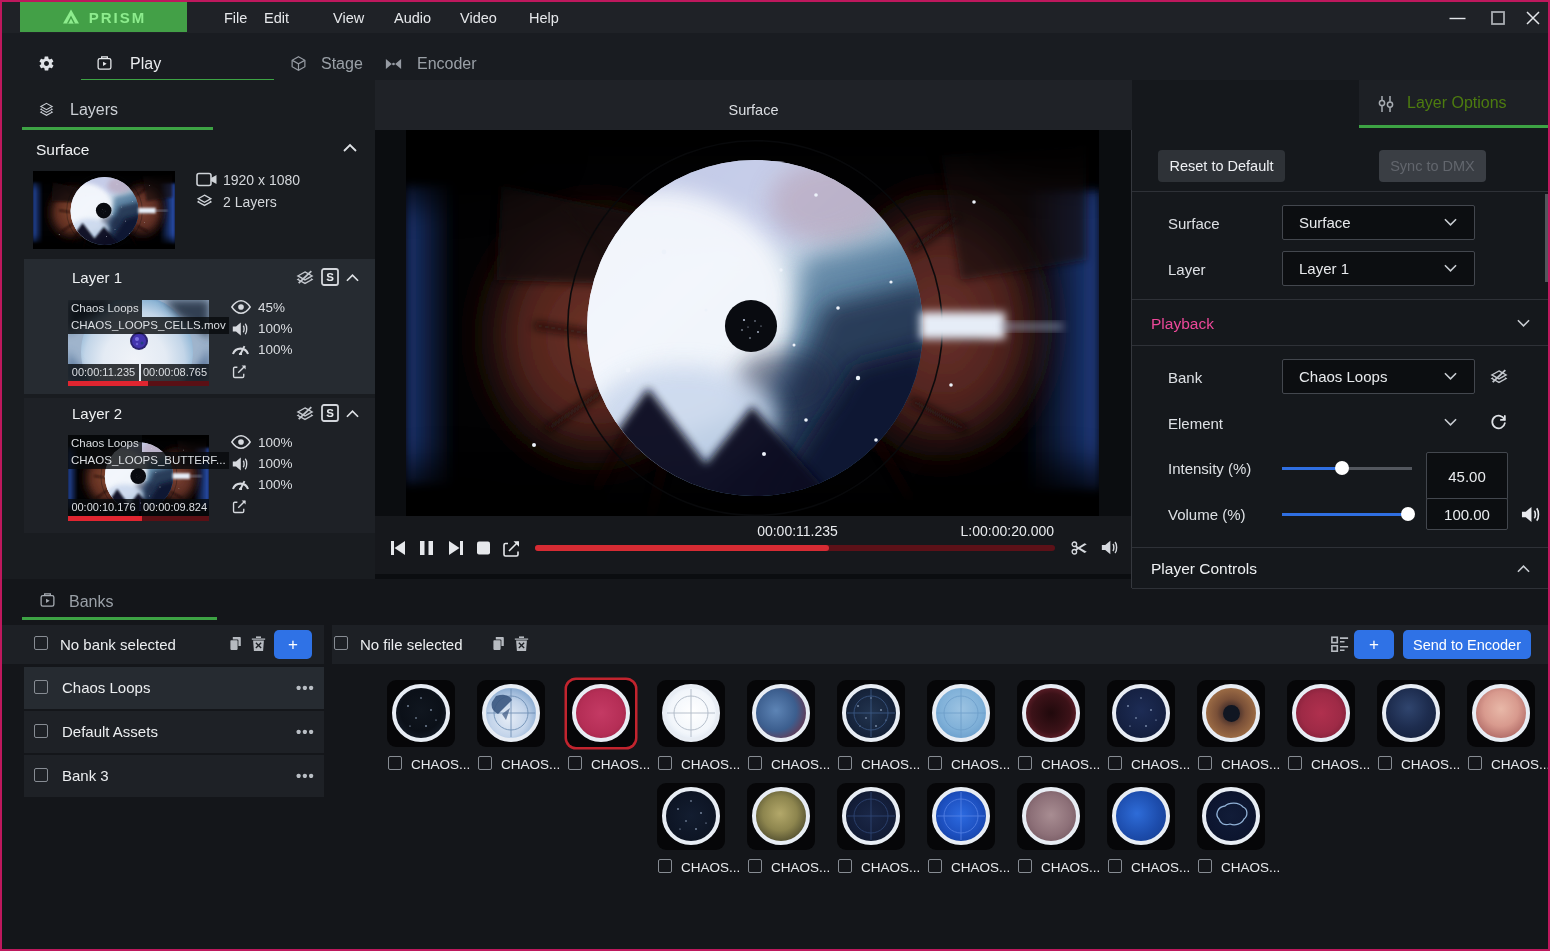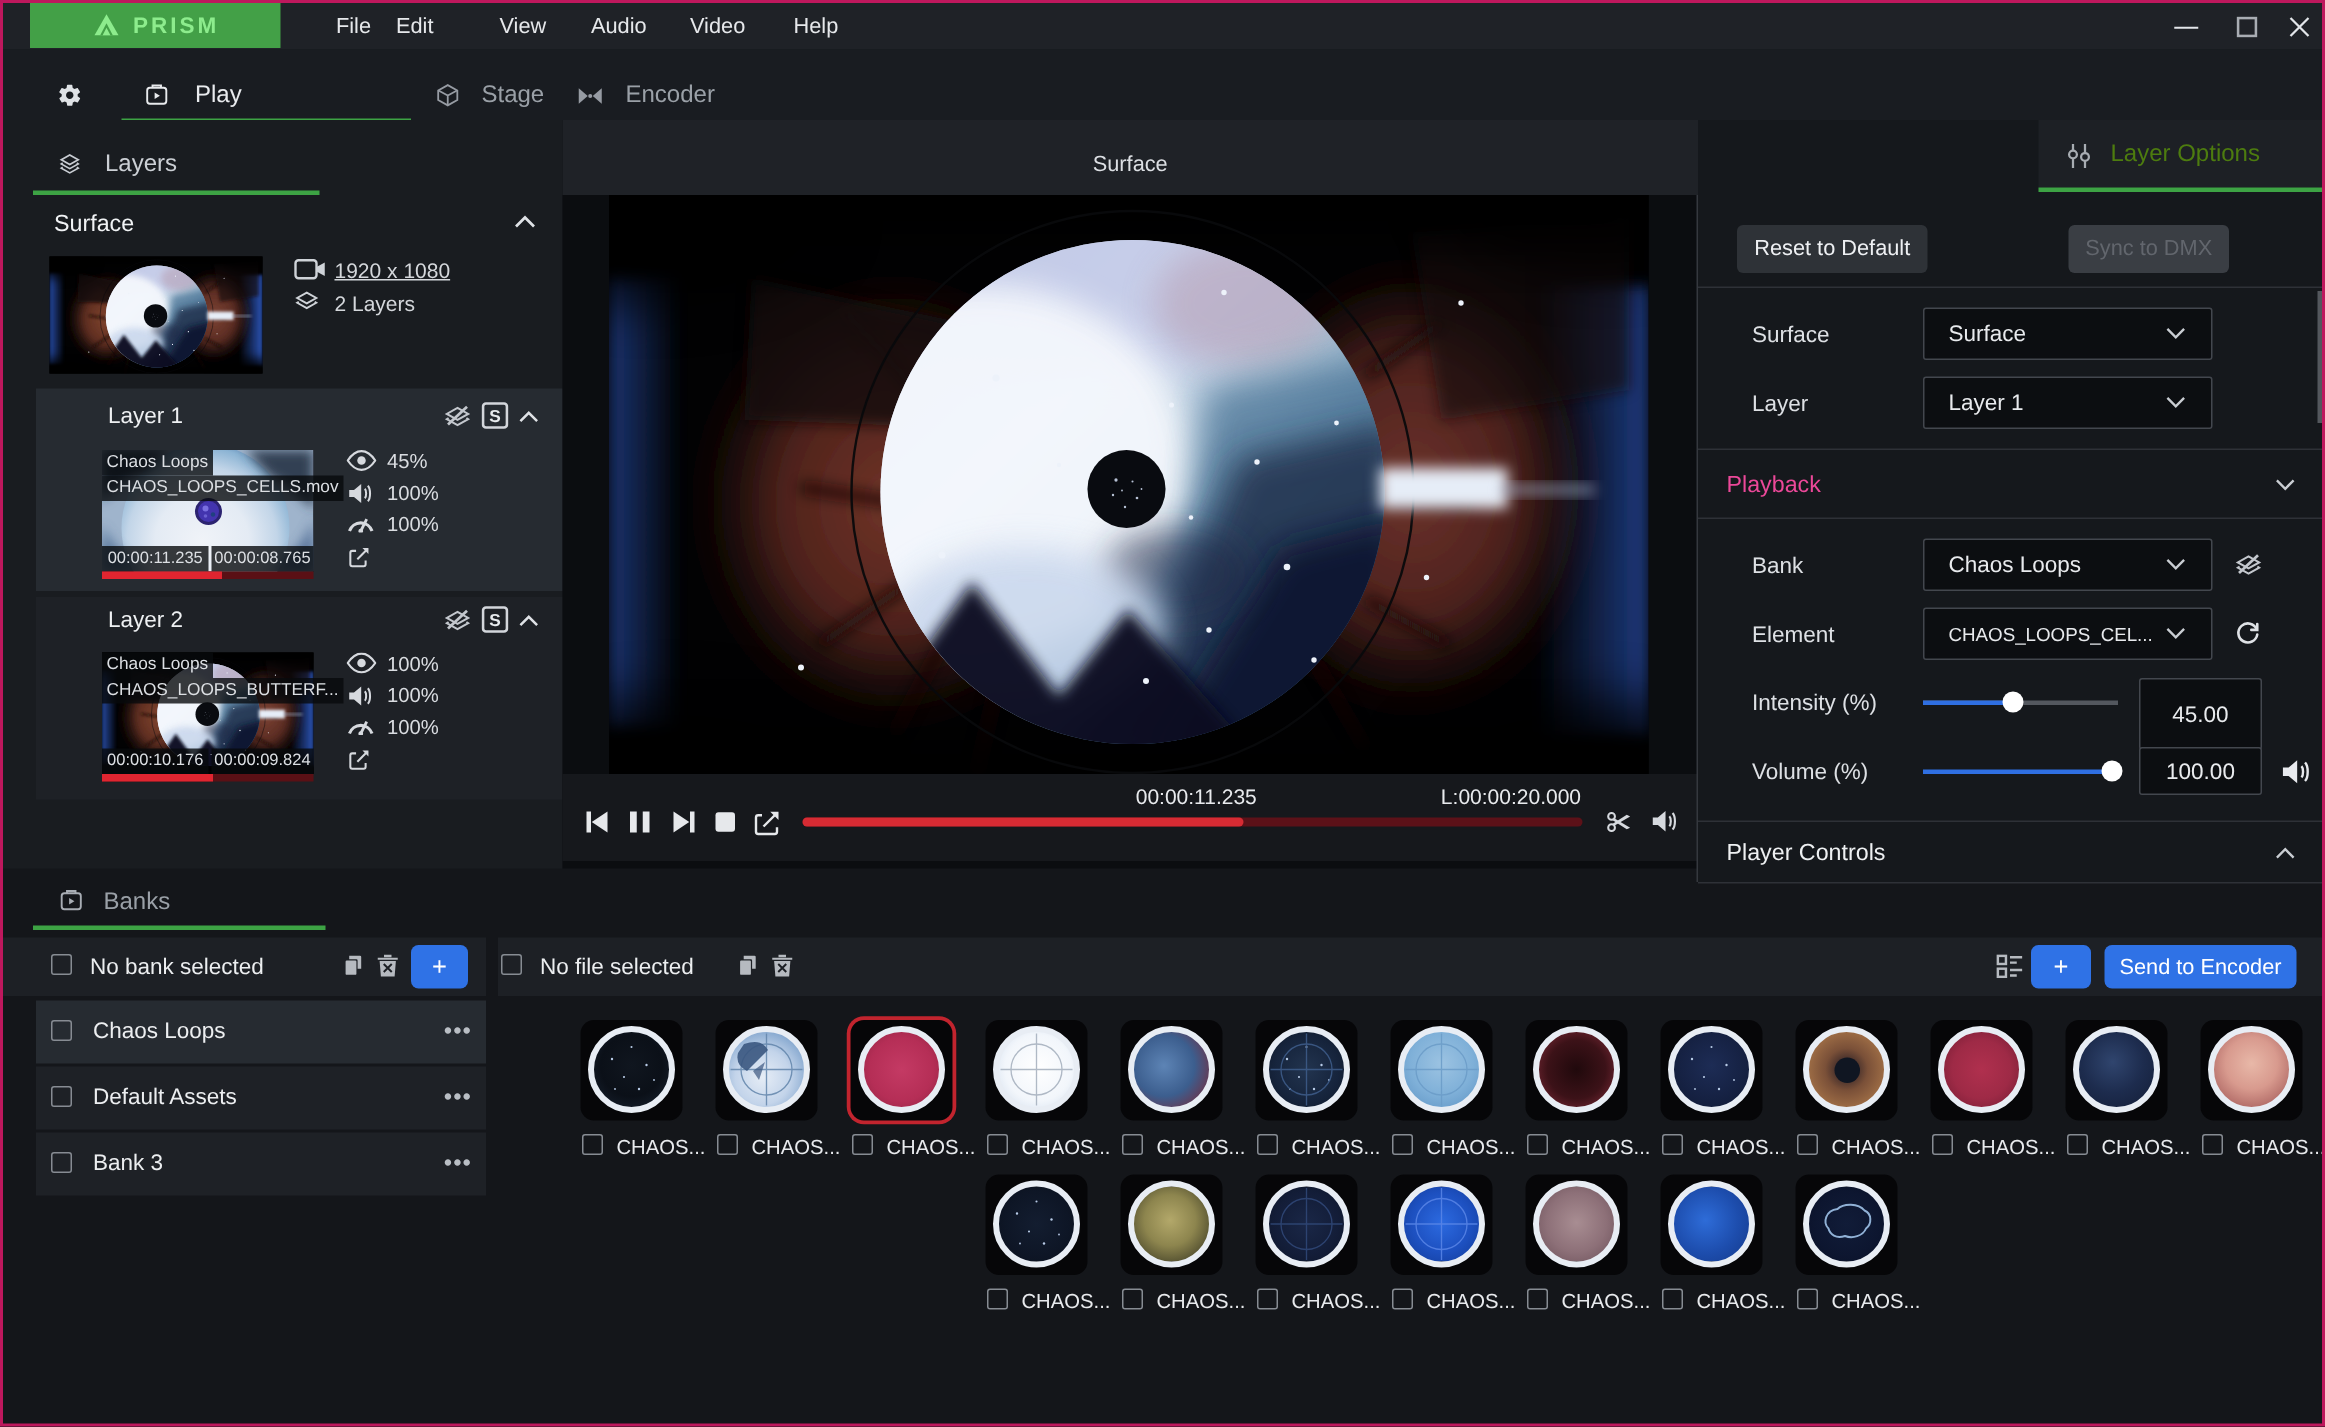--- a/index.html
+++ b/index.html
@@ -273,21 +273,21 @@
           <circle cx="99.4" cy="30.7" r="0.32784992784992784"></circle>
         </g>
       </svg>
   </div>
   <div class="abs" style="left:194px; top:170px;">
     <svg width="22" height="15" viewBox="0 0 22 15" fill="none" stroke="#cfd3d8" stroke-width="1.6">
       <rect x="1" y="1.5" width="14" height="12" rx="2"></rect>
       <path d="M15 6 L20.5 3 V12 L15 9" fill="#cfd3d8" stroke="none"></path>
     </svg>
   </div>
-  <div class="abs" style="left:221px; top:170px; font-size:14px; color:#d4d7db;text-decoration:underline;">1920 x 1080</div>
+  <div class="abs" style="left:221px; top:170px; font-size:14px; color:#d4d7db;">1920 x 1080</div>
   <div class="abs" style="left:194px; top:191px;">
     <svg width="17" height="17" viewBox="0 0 24 24" fill="none" stroke="#cfd3d8" stroke-width="1.8">
       <path d="M12 3 L21 8 L12 13 L3 8 Z"></path>
       <path d="M4.5 11.5 L3 12.5 L12 17.5 L21 12.5 L19.5 11.5"></path>
     </svg>
   </div>
   <div class="abs" style="left:221px; top:192px; font-size:14px; color:#d4d7db;">2 Layers</div>
 
   <div class="layerblock abs" style="top:257px; height:135px; background:#262b31;"></div>
   <div class="abs" style="left:70px; top:267px; font-size:15px; color:#eef0f2;">Layer 1</div>
@@ -757,23 +757,20 @@
     </div>
   <div class="abs" id="eyeoff3" style="left:1487px; top:365px;">
       <svg width="20" height="19" viewBox="0 0 24 24" fill="none" stroke="#c3c7cd" stroke-width="1.7">
         <path d="M12 5 L21 10 L12 15 L3 10 Z"></path>
         <path d="M4.5 13.5 L3 14.5 L12 19.5 L21 14.5 L19.5 13.5"></path>
         <path d="M4 19 L20 4" stroke-width="2.3"></path>
       </svg>
     </div>
 
   <div class="lab" style="left:1166px; top:413px;">Element</div>
-  <div class="dd" style="left:1280px; top:403px; width:193px; height:35px; font-size:12.5px;">
-      <span class="lbl">CHAOS_LOOPS_CEL...</span>
-    </div>
   <div class="abs" style="left:1442px; top:416px;">
       <svg width="13" height="9" viewBox="0 0 14 9" fill="none" stroke="#c9cdd2" stroke-width="1.7">
         <path d="M1 1 L7 7 L13 1"></path>
       </svg>
     </div>
   <div class="abs" style="left:1487px; top:410px;">
     <svg width="19" height="19" viewBox="0 0 24 24" fill="none" stroke="#dfe2e6" stroke-width="2.2">
       <path d="M20 5 V10 H15" stroke-linecap="round"></path>
       <path d="M19.5 9.5 A8 8 0 1 0 20 14" stroke-linecap="round"></path>
     </svg>

